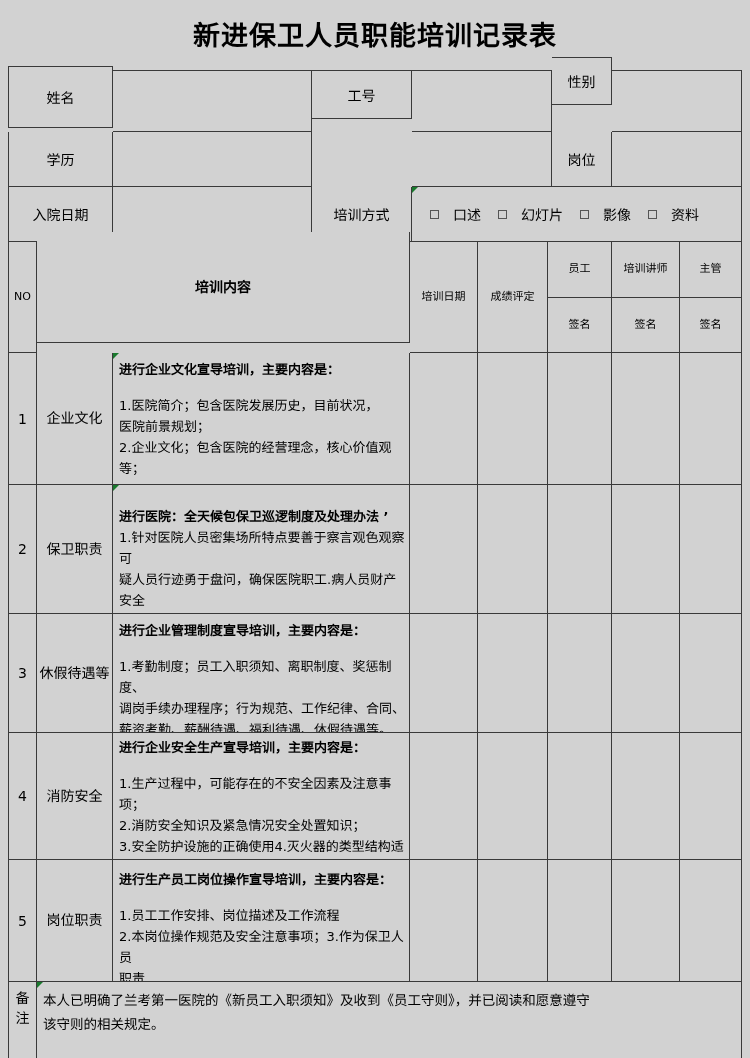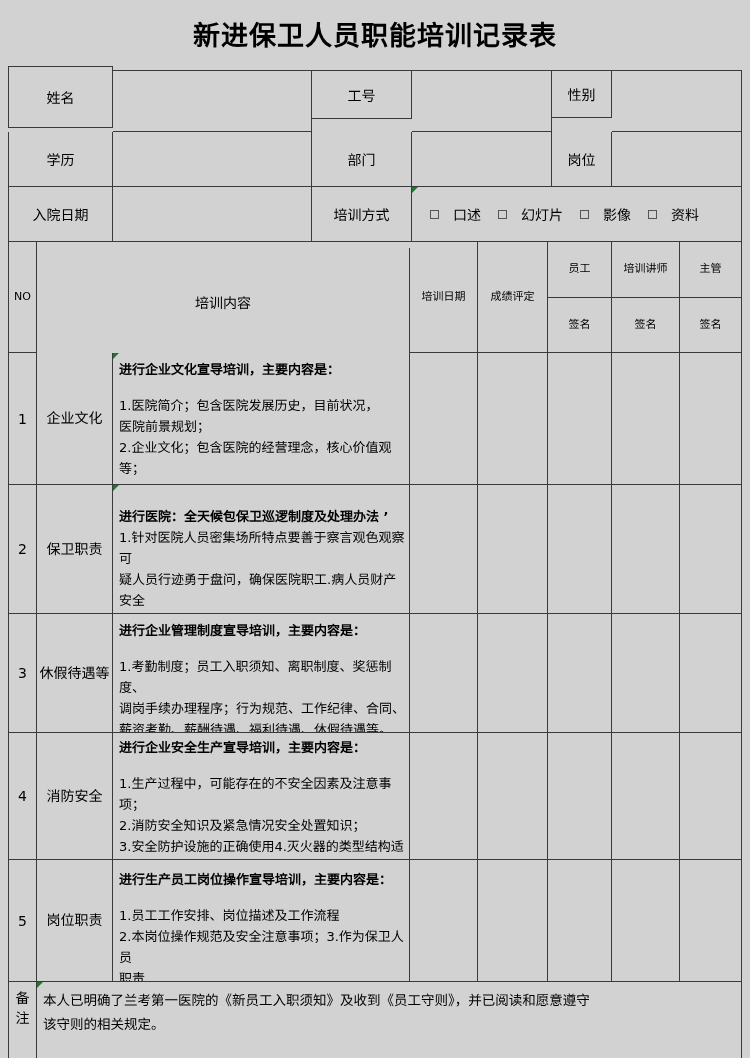--- a/index.html
+++ b/index.html
@@ -144,35 +144,32 @@
   </div>
   <div class="cell first-row c-center" style="left:113px; top:70px;  width:199px; height:62px;">
     <span class="info-label"></span>
   </div>
   <div class="cell first-row c-center" style="left:312px; top:70px;  width:100px; height:49px;">
     <span class="info-label">工号</span>
   </div>
   <div class="cell first-row c-center" style="left:412px; top:70px;  width:140px; height:62px;">
     <span class="info-label"></span>
   </div>
-  <div class="cell first-row c-center" style="left:552px; top:70px;  width:60px;  height:48px;">
+  <div class="cell first-row c-center" style="left:552px; top:57px;  width:60px;  height:48px;">
     <span class="info-label">性别</span>
   </div>
   <div class="cell first-row c-center" style="left:612px; top:70px;  width:130px; height:62px;">
     <span class="info-label"></span>
   </div>
 
   <div class="cell first-col c-center" style="left:8px;  top:132px; width:105px; height:55px;">
     <span class="info-label">学历</span>
   </div>
   <div class="cell c-center" style="left:113px; top:132px; width:199px; height:55px;">
     <span class="info-label"></span>
-  </div>
-  <div class="cell c-center" style="left:312px; top:132px; width:100px; height:55px;">
-    <span class="info-label">部门</span>
   </div>
   <div class="cell c-center" style="left:412px; top:132px; width:140px; height:55px;">
     <span class="info-label"></span>
   </div>
   <div class="cell c-center" style="left:552px; top:132px; width:60px;  height:55px;">
     <span class="info-label">岗位</span>
   </div>
   <div class="cell c-center" style="left:612px; top:132px; width:130px; height:55px;">
     <span class="info-label"></span>
   </div>
@@ -204,21 +201,21 @@
       <label class="method-item">
         <span class="chk"></span>
         <span>资料</span>
       </label>
     </div>
   </div>
 
   <div class="cell first-col c-center" style="left:8px;   top:242px; width:29px;  height:111px;">
     <span class="lbl-sm">NO</span>
   </div>
-  <div class="cell c-center" style="left:37px;  top:248px; width:373px; height:111px;">
+  <div class="cell c-center" style="left:37px;  top:232px; width:373px; height:111px;font-weight:bold;">
     <span class="lbl">培训内容</span>
   </div>
   <div class="cell c-center" style="left:410px; top:242px; width:68px;  height:111px;">
     <span class="lbl-sm">培训日期</span>
   </div>
   <div class="cell c-center" style="left:478px; top:242px; width:70px;  height:111px;">
     <span class="lbl-sm">成绩评定</span>
   </div>
 
   <div class="cell c-center" style="left:548px; top:242px; width:64px;  height:56px;">

